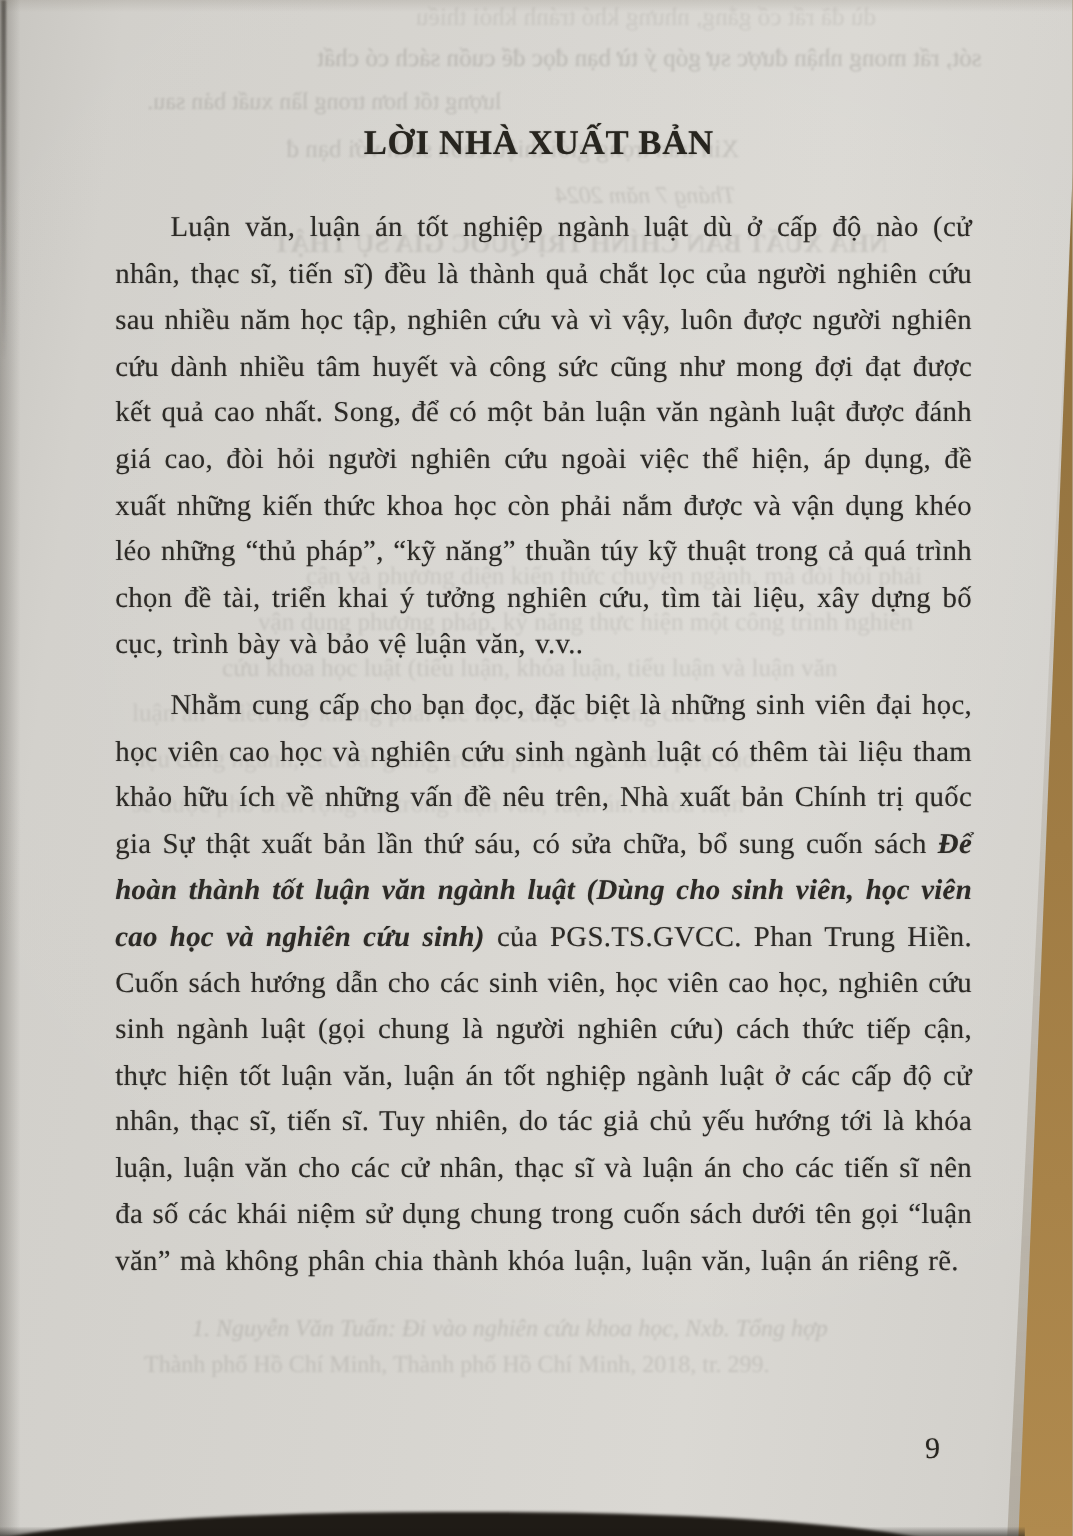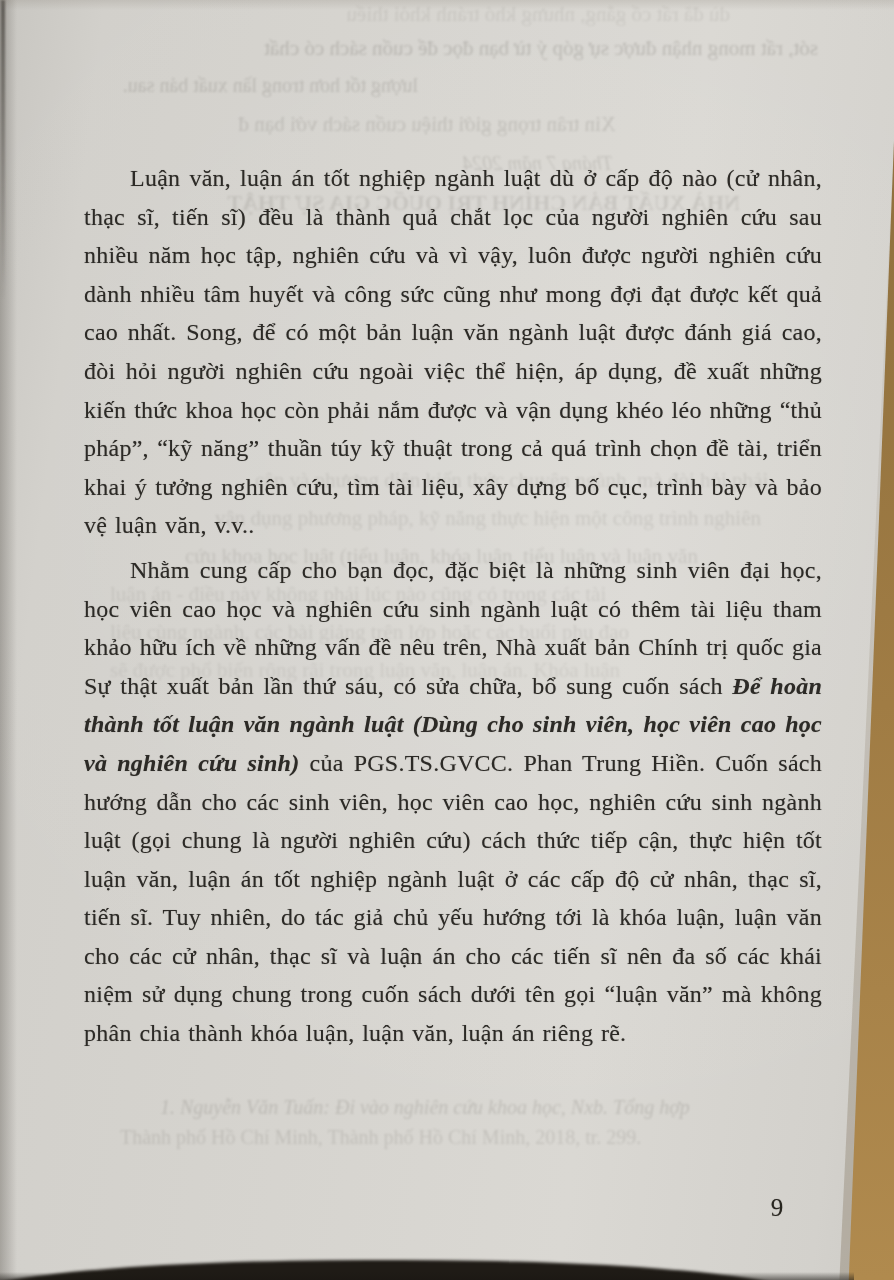--- a/index.html
+++ b/index.html
@@ -55,21 +55,21 @@
     position:absolute;top:84px;left:84px;width:730px;
     text-align:center;font-weight:700;font-size:29px;letter-spacing:0.6px;
     color:#27251f;text-shadow:0 0 1px rgba(39,37,31,0.45);
   }
   .content{
     position:absolute;top:159px;left:84px;width:738px;
     font-size:24px;line-height:38.6px;text-align:justify;
     color:#2c2a26;text-shadow:0 0 1px rgba(44,42,38,0.38);
     letter-spacing:0.25px;word-spacing:1.5px;
   }
-  .content p{margin:0;text-indent:46px;}
+  .content p{margin:12px;text-indent:46px;}
   .content p + p{margin-top:6px;}
   .book-title{font-weight:700;font-style:italic;}
   .page-number{
     position:absolute;top:1194px;left:752px;width:50px;
     font-size:25px;color:#27251f;text-align:center;
     text-shadow:0 0 1px rgba(39,37,31,0.4);
   }
 
   
   .ghost{
@@ -95,20 +95,21 @@
   <div class="ghost" style="top:468px;left:255px;width:565px;opacity:0.11;">cận và phương diện kiến thức chuyên ngành, mà đòi hỏi phải</div>
   <div class="ghost" style="top:506px;left:215px;width:605px;opacity:0.12;">vận dụng phương pháp, kỹ năng thực hiện một công trình nghiên</div>
   <div class="ghost" style="top:544px;left:185px;width:635px;opacity:0.13;">cứu khoa học luật (tiểu luận, khóa luận, tiểu luận và luận văn</div>
   <div class="ghost" style="top:582px;left:110px;width:700px;opacity:0.10;">luận án - điều này không phải lúc nào cũng có trong các tài</div>
   <div class="ghost" style="top:620px;left:110px;width:700px;opacity:0.10;">liệu cùng ngành, các bài giảng trên lớp hoặc các buổi phụ đạo</div>
   <div class="ghost" style="top:658px;left:110px;width:700px;opacity:0.09;">sẽ được phổ biến rộng rãi trong luận văn, luận án. Khóa luận</div>
 
   <div class="ghost g-ital" style="top:1096px;left:160px;width:620px;opacity:0.17;font-size:20px;">1. Nguyễn Văn Tuấn: Đi vào nghiên cứu khoa học, Nxb. Tổng hợp</div>
   <div class="ghost" style="top:1126px;left:120px;width:620px;opacity:0.14;font-size:20px;">Thành phố Hồ Chí Minh, Thành phố Hồ Chí Minh, 2018, tr. 299.</div>
 
+  <h1 class="title">LỜI NHÀ XUẤT BẢN</h1>
 
   <div class="content">
     <p>Luận văn, luận án tốt nghiệp ngành luật dù ở cấp độ nào (cử nhân, thạc sĩ, tiến sĩ) đều là thành quả chắt lọc của người nghiên cứu sau nhiều năm học tập, nghiên cứu và vì vậy, luôn được người nghiên cứu dành nhiều tâm huyết và công sức cũng như mong đợi đạt được kết quả cao nhất. Song, để có một bản luận văn ngành luật được đánh giá cao, đòi hỏi người nghiên cứu ngoài việc thể hiện, áp dụng, đề xuất những kiến thức khoa học còn phải nắm được và vận dụng khéo léo những “thủ pháp”, “kỹ năng” thuần túy kỹ thuật trong cả quá trình chọn đề tài, triển khai ý tưởng nghiên cứu, tìm tài liệu, xây dựng bố cục, trình bày và bảo vệ luận văn, v.v..</p>
     <p><span>Nhằm cung cấp cho bạn đọc, đặc biệt là những sinh viên đại học, học viên cao học và nghiên cứu sinh ngành luật có thêm tài liệu tham khảo hữu ích về những vấn đề nêu trên, Nhà xuất bản Chính trị quốc gia Sự thật xuất bản lần thứ sáu, có sửa chữa, bổ sung cuốn sách </span><span class="book-title">Để hoàn thành tốt luận văn ngành luật (Dùng cho sinh viên, học viên cao học và nghiên cứu sinh)</span><span> của PGS.TS.GVCC. Phan Trung Hiền. Cuốn sách hướng dẫn cho các sinh viên, học viên cao học, nghiên cứu sinh ngành luật (gọi chung là người nghiên cứu) cách thức tiếp cận, thực hiện tốt luận văn, luận án tốt nghiệp ngành luật ở các cấp độ cử nhân, thạc sĩ, tiến sĩ. Tuy nhiên, do tác giả chủ yếu hướng tới là khóa luận, luận văn cho các cử nhân, thạc sĩ và luận án cho các tiến sĩ nên đa số các khái niệm sử dụng chung trong cuốn sách dưới tên gọi “luận văn” mà không phân chia thành khóa luận, luận văn, luận án riêng rẽ.</span></p>
   </div>
 
   <div class="page-number">9</div>
 
   <div class="edge-left"></div>
   <div class="edge-left-line"></div>

